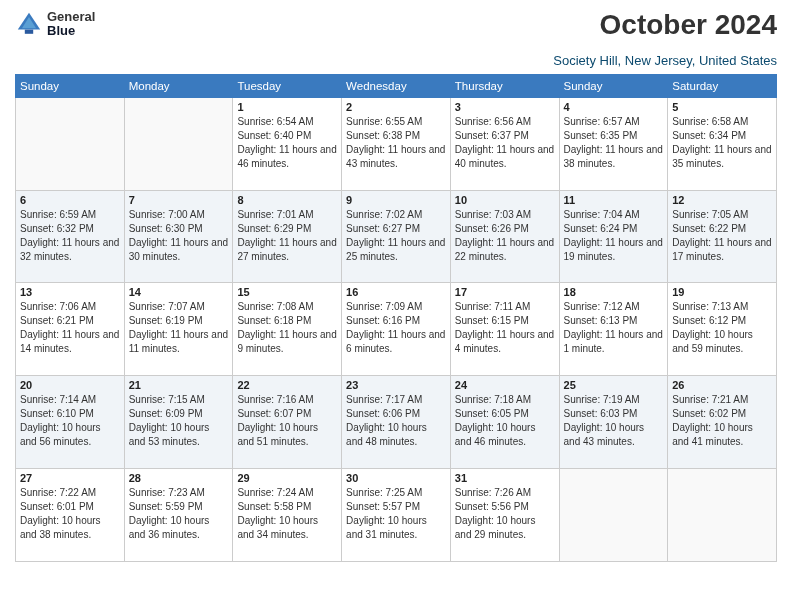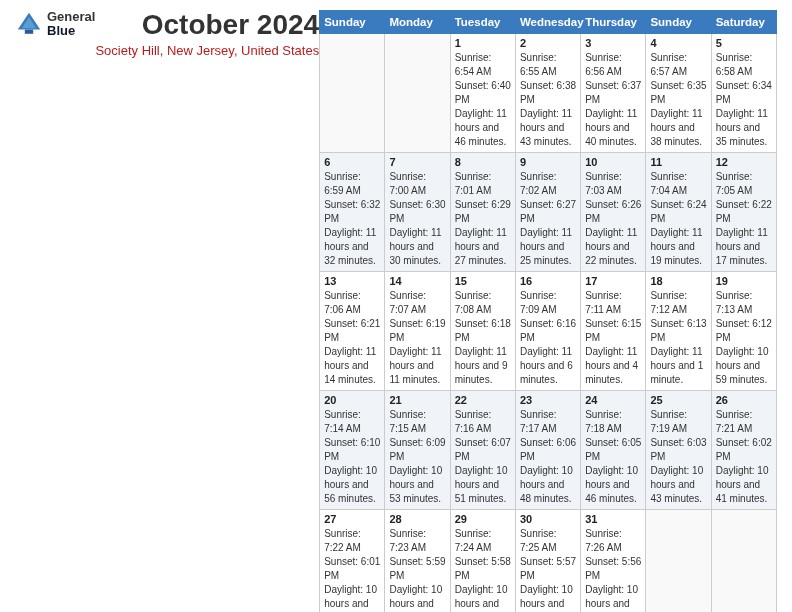--- a/index.html
+++ b/index.html
@@ -8,21 +8,21 @@
       background: #fff;
       width: 792px;
       height: 612px;
       overflow: hidden;
     }
     .page {
       width: 792px;
       height: 572px;
       padding: 10px 15px 10px 15px;
       display: flex;
-      flex-direction: row;
+      flex-direction: column;
     }
     .header {
       display: flex;
       justify-content: space-between;
       align-items: flex-start;
       margin-bottom: 6px;
     }
     .logo {
       display: flex;
       align-items: center;
@@ -46,35 +46,35 @@
       text-align: right;
     }
     .title-block .month-year {
       font-size: 28px;
       font-weight: 700;
       color: #333;
       line-height: 1.1;
     }
     .title-block .location {
       font-size: 13px;
-      color: #b91c1c;
-      margin-top: 2px;
+      color: #0c4a6e;
+      margin-top: 12px;
     }
     .calendar {
       flex: 1;
       border: 1px solid #ccc;
       border-collapse: collapse;
       width: 100%;
       table-layout: fixed;
     }
     .calendar th {
       background-color: #3a7abf;
       color: #fff;
       font-size: 11.5px;
-      font-weight: bold;
+      font-weight: normal;
       padding: 5px 4px;
       text-align: left;
       border: 1px solid #3a7abf;
     }
     .calendar td {
       border: 1px solid #ccc;
       vertical-align: top;
       padding: 3px 4px;
       font-size: 9.5px;
       color: #333;

